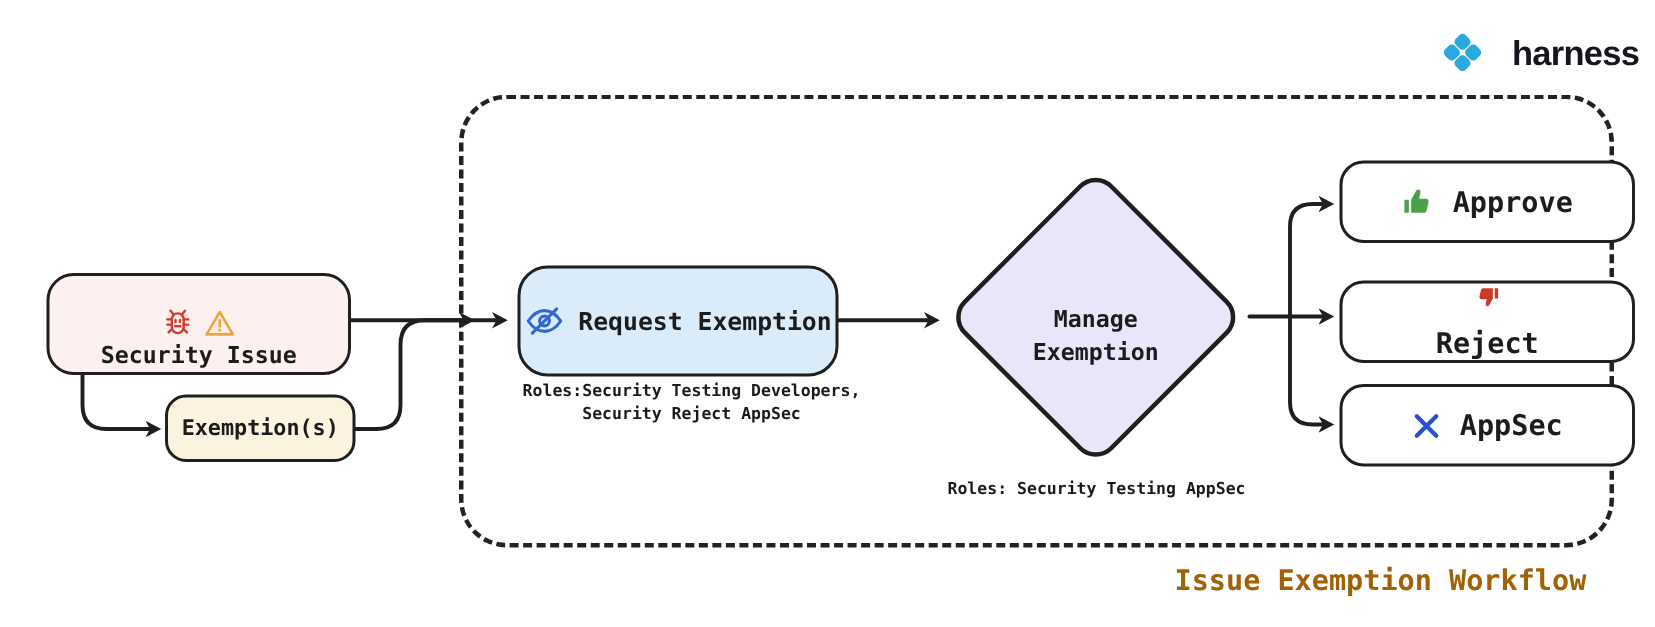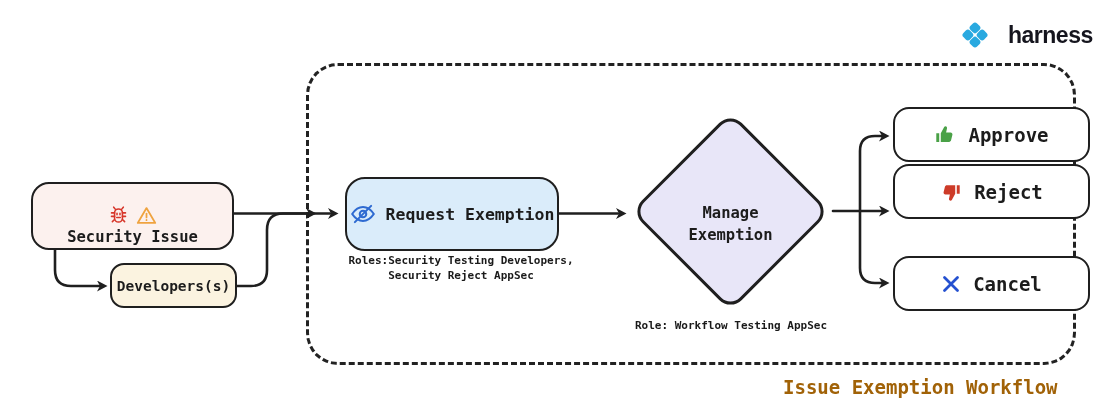--- a/index.html
+++ b/index.html
@@ -27,21 +27,21 @@
 
   .diamond{position:absolute;left:660px;top:141px;width:141px;height:141px;background:#e8e6f8;
            border:3px solid #1f1f1f;border-radius:16px;transform:rotate(45deg);
            box-sizing:border-box;z-index:2;}
   .diamond-label{position:absolute;left:650px;top:189px;width:161px;text-align:center;
                  font-size:15.5px;font-weight:600;line-height:22px;z-index:3;margin-top:13px;}
 
   .action{left:893px;width:197px;height:55px;background:#ffffff;border-radius:16px;
           gap:12px;font-size:19px;}
   .action.approve{top:107px;}
-  .action.reject{top:164px;}
+  .action.reject{top:187px;flex-direction:column;}
   .action.cancel{top:256px;}
 
   .note{position:absolute;z-index:2;font-size:11px;font-weight:700;text-align:center;
         line-height:15px;color:#1a1a1a;}
   .roles-note{left:336px;top:253px;width:250px;}
   .role-note{left:610px;top:318px;width:242px;}
 
   .caption{position:absolute;left:783px;top:376px;width:284px;text-align:left;
            font-size:19px;font-weight:700;color:#a16207;z-index:2;}
 
@@ -97,21 +97,21 @@
       <svg class="ic" width="21" height="21" viewBox="0 0 24 24" stroke="#efa33f" stroke-width="2" fill="none" stroke-linecap="round" stroke-linejoin="round">
         <path d="M12 3.5 L22 20.5 H2 Z"></path>
         <path d="M12 9.8 V14.2"></path>
         <path d="M12 17 V17.3"></path>
       </svg>
     </div>
     <div class="lbl">Security Issue</div>
   </div>
 
   <div class="node occurrences">
-    <span>Developers(s)</span>
+    <span>Exemption(s)</span>
   </div>
 
   <div class="node request-exemption">
     <svg class="ic" width="26" height="26" viewBox="0 0 24 24" stroke="#2e6ad1" stroke-width="1.9" fill="none" stroke-linecap="round" stroke-linejoin="round">
       <path d="M2 12 C5 7.6 8.5 5.6 12 5.6 C15.5 5.6 19 7.6 22 12 C19 16.4 15.5 18.4 12 18.4 C8.5 18.4 5 16.4 2 12 Z"></path>
       <circle cx="12" cy="12" r="3"></circle>
       <path d="M4.5 19.5 L19.5 4.5"></path>
     </svg>
     <span>Request Exemption</span>
   </div>
@@ -120,38 +120,38 @@
     <div>Roles:Security Testing Developers,</div>
     <div>Security Reject AppSec</div>
   </div>
 
   <div class="diamond"></div>
   <div class="diamond-label">
     <div>Manage</div>
     <div>Exemption</div>
   </div>
 
-  <div class="note role-note">Role: Workflow Testing AppSec</div>
+  <div class="note role-note">Roles: Security Testing AppSec</div>
 
   <div class="node action approve">
     <svg class="ic" width="22" height="22" viewBox="0 0 24 24">
       <path fill="#4aa147" d="M2.5 10 h3.2 v9.5 H2.5 Z M7.4 19.5 h9.1 c1 0 1.9 -0.7 2.1 -1.7 l1.5 -6.1 c0.3 -1.3 -0.7 -2.5 -2 -2.5 h-4.9 l1 -4.6 c0.2 -1.1 -0.6 -2.1 -1.7 -2.1 c-0.6 0 -1.1 0.3 -1.4 0.8 L7.4 10 Z"></path>
     </svg>
     <span>Approve</span>
   </div>
 
   <div class="node action reject">
     <svg class="ic" width="22" height="22" viewBox="0 0 24 24">
       <path fill="#cd3b28" transform="rotate(180 12 12)" d="M2.5 10 h3.2 v9.5 H2.5 Z M7.4 19.5 h9.1 c1 0 1.9 -0.7 2.1 -1.7 l1.5 -6.1 c0.3 -1.3 -0.7 -2.5 -2 -2.5 h-4.9 l1 -4.6 c0.2 -1.1 -0.6 -2.1 -1.7 -2.1 c-0.6 0 -1.1 0.3 -1.4 0.8 L7.4 10 Z"></path>
     </svg>
     <span>Reject</span>
   </div>
 
   <div class="node action cancel">
     <svg class="ic" width="20" height="20" viewBox="0 0 20 20" stroke="#2551d0" stroke-width="2.8" stroke-linecap="round">
       <path d="M3.5 3.5 L16.5 16.5 M16.5 3.5 L3.5 16.5"></path>
     </svg>
-    <span>Cancel</span>
+    <span>AppSec</span>
   </div>
 
   <div class="caption">Issue Exemption Workflow</div>
 
 </div>
 
 </body></html>

